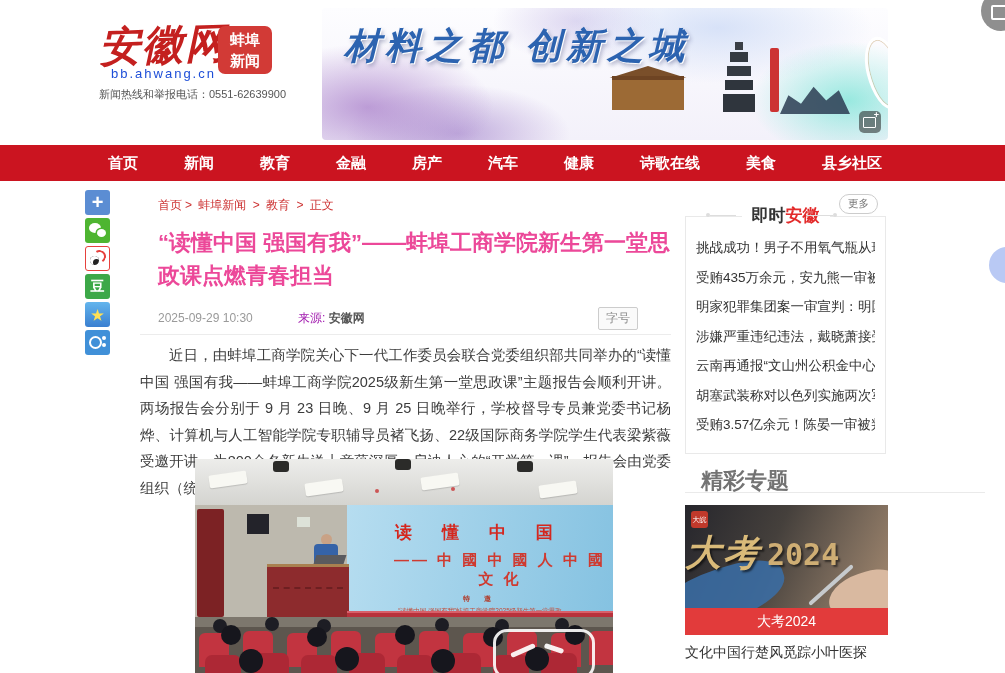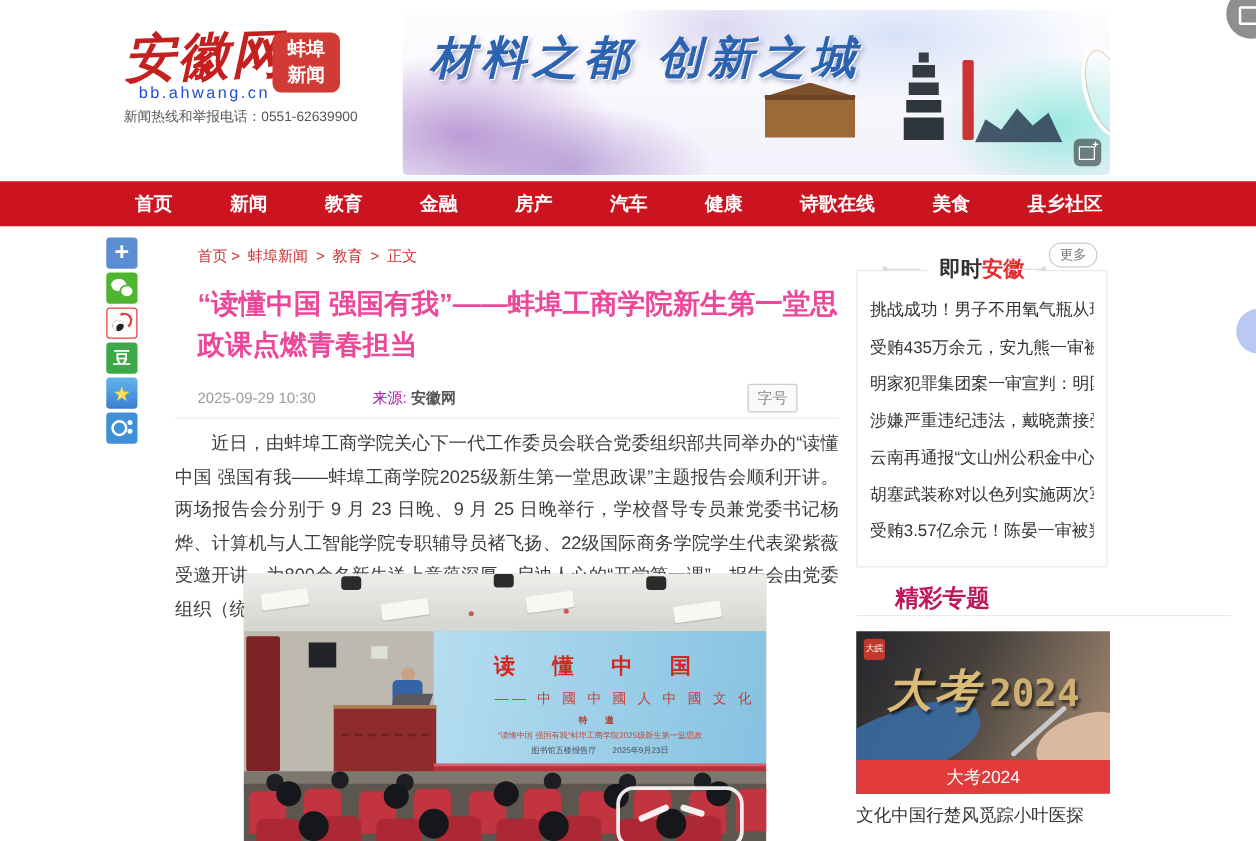--- a/index.html
+++ b/index.html
@@ -131,21 +131,21 @@
   .panel { position:absolute; width:38px; height:13px; background:#f8f8f3; border-radius:2px;
     transform:rotate(-8deg); box-shadow:0 1px 1px rgba(0,0,0,.15); }
   .rdot { position:absolute; width:4px; height:4px; background:#c55; border-radius:50%; }
   .ph-door { position:absolute; left:2px; top:50px; width:27px; height:108px; background:#7c2224; border-radius:2px; }
   .ph-speakerbox { position:absolute; left:52px; top:55px; width:22px; height:20px; background:#23232a; }
   .ph-sign { position:absolute; left:102px; top:58px; width:13px; height:10px; background:#dde2d8; }
   .ph-screen { position:absolute; left:152px; top:46px; width:266px; height:106px;
     background:linear-gradient(100deg,#b6ddf0,#85c2e1); text-align:center; }
   .scr1 { margin-top:16px; font-family:"DejaVu Serif", serif; font-weight:bold; font-size:17px;
     letter-spacing:12px; color:#d4271f; }
-  .scr2 { margin-top:7px; font-size:11px; letter-spacing:3px; color:#cf3a30; font-weight:normal;padding-left:40px; }
+  .scr2 { margin-top:7px; font-size:15px; letter-spacing:3px; color:#cf3a30; font-weight:bold;padding-left:40px; }
   .scr3 { margin-top:5px; font-size:7px; letter-spacing:6px; color:#b04030; font-weight:bold; }
   .scr4 { margin-top:3px; font-size:6.5px; color:#c24b38; white-space:nowrap; }
   .scr5 { margin-top:3px; font-size:6.5px; color:#4a4a52; }
   .ph-podium { position:absolute; left:72px; top:105px; width:82px; height:62px;
     background:#8d2b2d; border-top:3px solid #a98050; }
   .ph-podium::after { content:""; position:absolute; left:6px; top:20px; right:6px; height:0;
     border-top:2px dashed #6d1f21; }
   .ph-laptop { position:absolute; left:120px; top:96px; width:30px; height:9px; background:#5a5a5e;
     transform:skewX(-18deg); }
   .ph-head { position:absolute; left:126px; top:75px; width:11px; height:11px; border-radius:50%;
@@ -174,31 +174,31 @@
   .hdr-line { position:absolute; top:11px; height:1px; background:#ddd; width:26px; }
   .hdr-line::after { content:""; position:absolute; width:4px; height:4px; border-radius:50%;
     background:#ddd; top:-2px; }
   .hdr-line.l { left:24px; } .hdr-line.l::after { left:-4px; }
   .hdr-line.r { right:52px; } .hdr-line.r::after { right:-4px; }
   .more-pill { position:absolute; right:7px; top:-10px; background:#fff; border:1px solid #ccc;
     border-radius:10px; font-size:10.5px; color:#777; padding:2px 8px; cursor:pointer; }
   .news-list { padding:16px 10px 0 10px; }
   .news-item { font-size:13.5px; color:#333; line-height:29.5px; white-space:nowrap;
     overflow:hidden; cursor:pointer; }
-  .topics-title { position:absolute; left:716px; top:466px; font-size:19px; font-weight:bold;
-    color:#be185d; }
+  .topics-title { position:absolute; left:701px; top:466px; font-size:22px; font-weight:bold;
+    color:#737373; }
   .topics-divider { position:absolute; left:685px; top:492px; width:300px; height:1px; background:#eaeaea; }
   .promo { position:absolute; left:685px; top:505px; width:203px; height:130px; overflow:hidden;
     cursor:pointer;
     background:linear-gradient(115deg,#26262c 0%,#45403c 40%,#79695a 70%,#ac8f74 100%); }
   .promo-brush { position:absolute; left:-28px; bottom:14px; width:130px; height:52px;
     background:#3a6fa8; border-radius:50% 40% 50% 40%; transform:rotate(-18deg); opacity:.85; }
   .promo-logo { position:absolute; left:6px; top:6px; width:17px; height:17px; background:#c0392b;
     border-radius:3px; color:#fff; font-size:7px; text-align:center; line-height:17px; }
-  .promo-title { position:absolute; left:0; right:0; top:24px; text-align:center; white-space:nowrap; }
+  .promo-title { position:absolute; left:0; right:0; top:24px; white-space:nowrap; }
   .promo-cn { font-family:"DejaVu Serif", serif; font-weight:bold; font-style:italic;
     font-size:36px; color:#d9ba79; text-shadow:2px 2px 2px rgba(0,0,0,.55); letter-spacing:2px; }
   .promo-year { font-family:"DejaVu Sans Mono", monospace; font-weight:bold; font-size:30px;
     color:#cfae74; text-shadow:2px 2px 2px rgba(0,0,0,.5); margin-left:6px; }
   .promo-hand { position:absolute; right:-14px; bottom:18px; width:74px; height:44px;
     background:#d9b9a0; border-radius:50% 40% 40% 50%; transform:rotate(-18deg); }
   .promo-pen { position:absolute; right:28px; bottom:48px; width:58px; height:4px;
     background:#c6cacd; transform:rotate(-42deg); border-radius:2px; }
   .promo-caption { position:absolute; left:0; right:0; bottom:0; height:27px; background:#e23b3b;
     color:#fff; font-size:14px; text-align:center; line-height:27px; }

